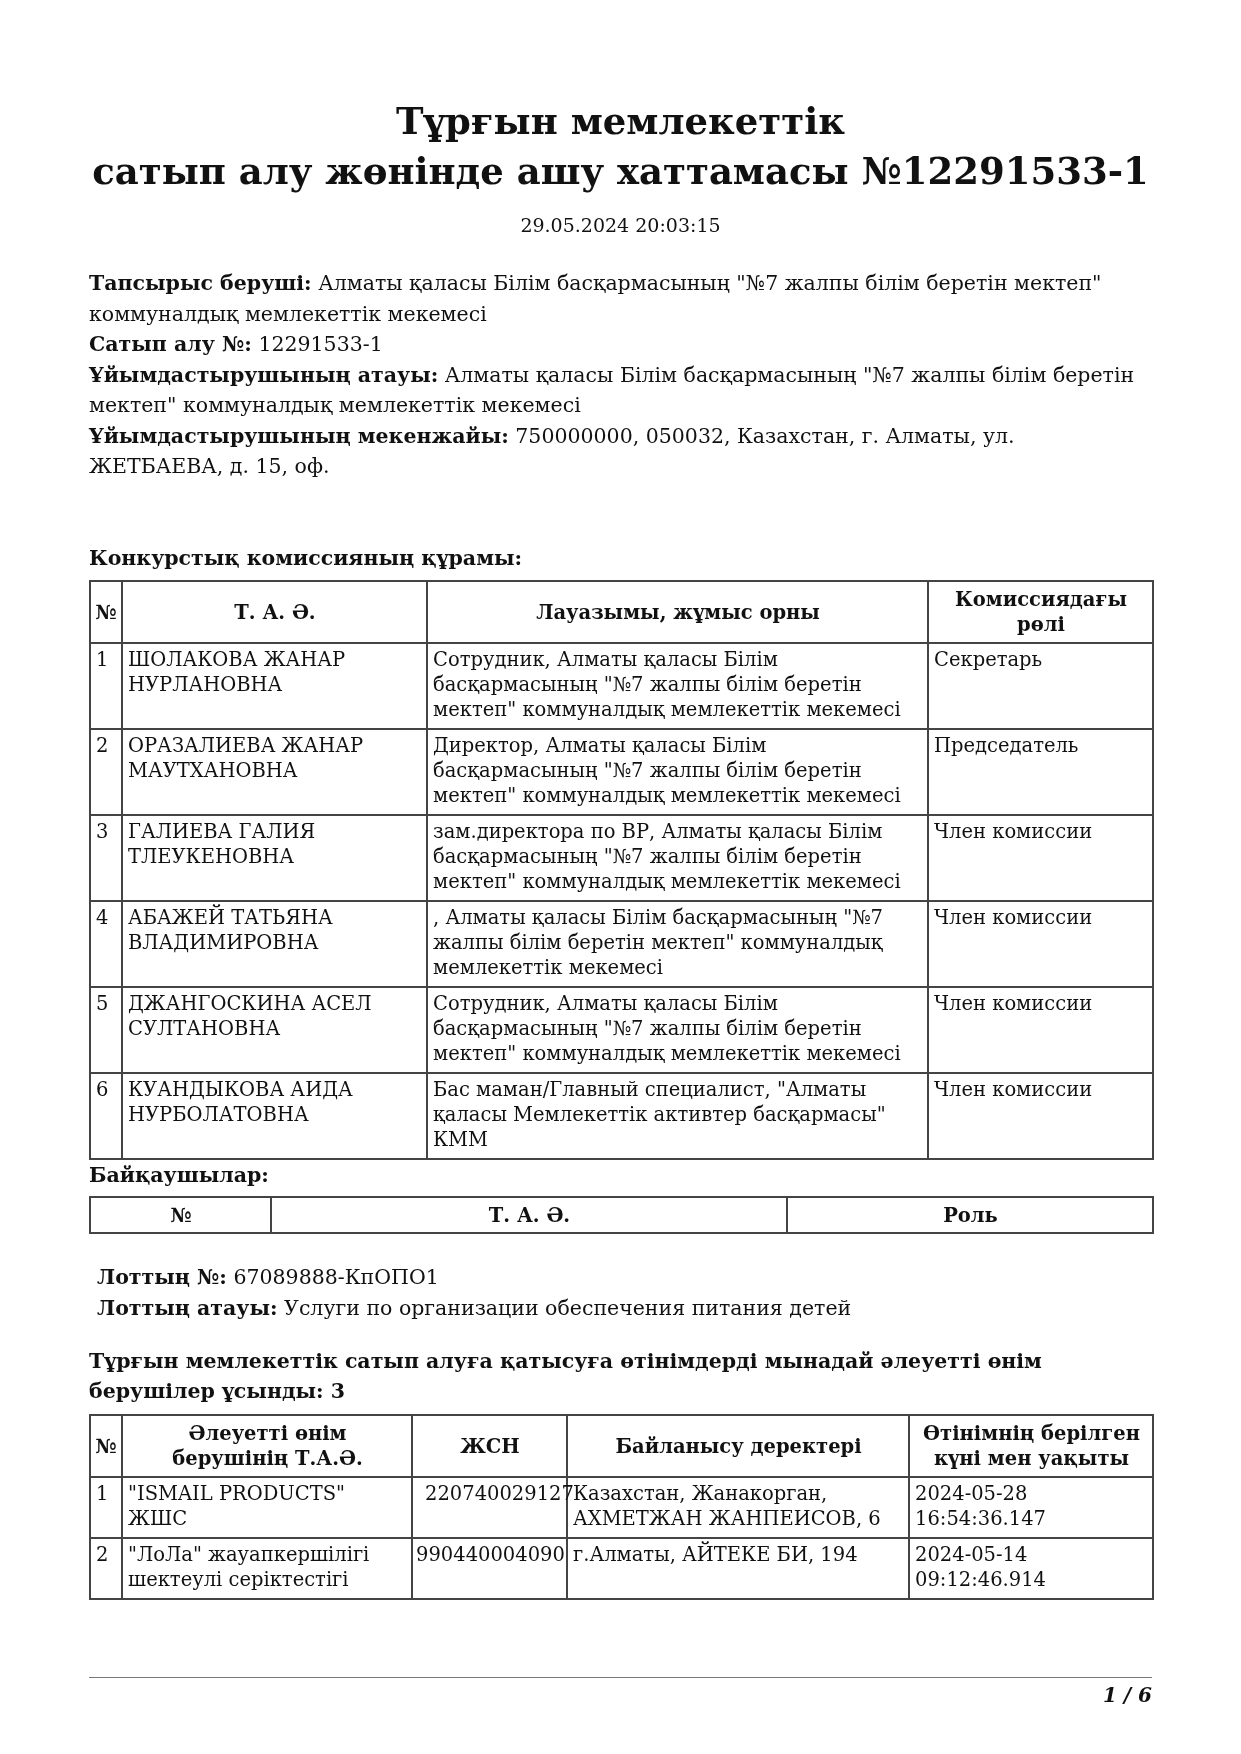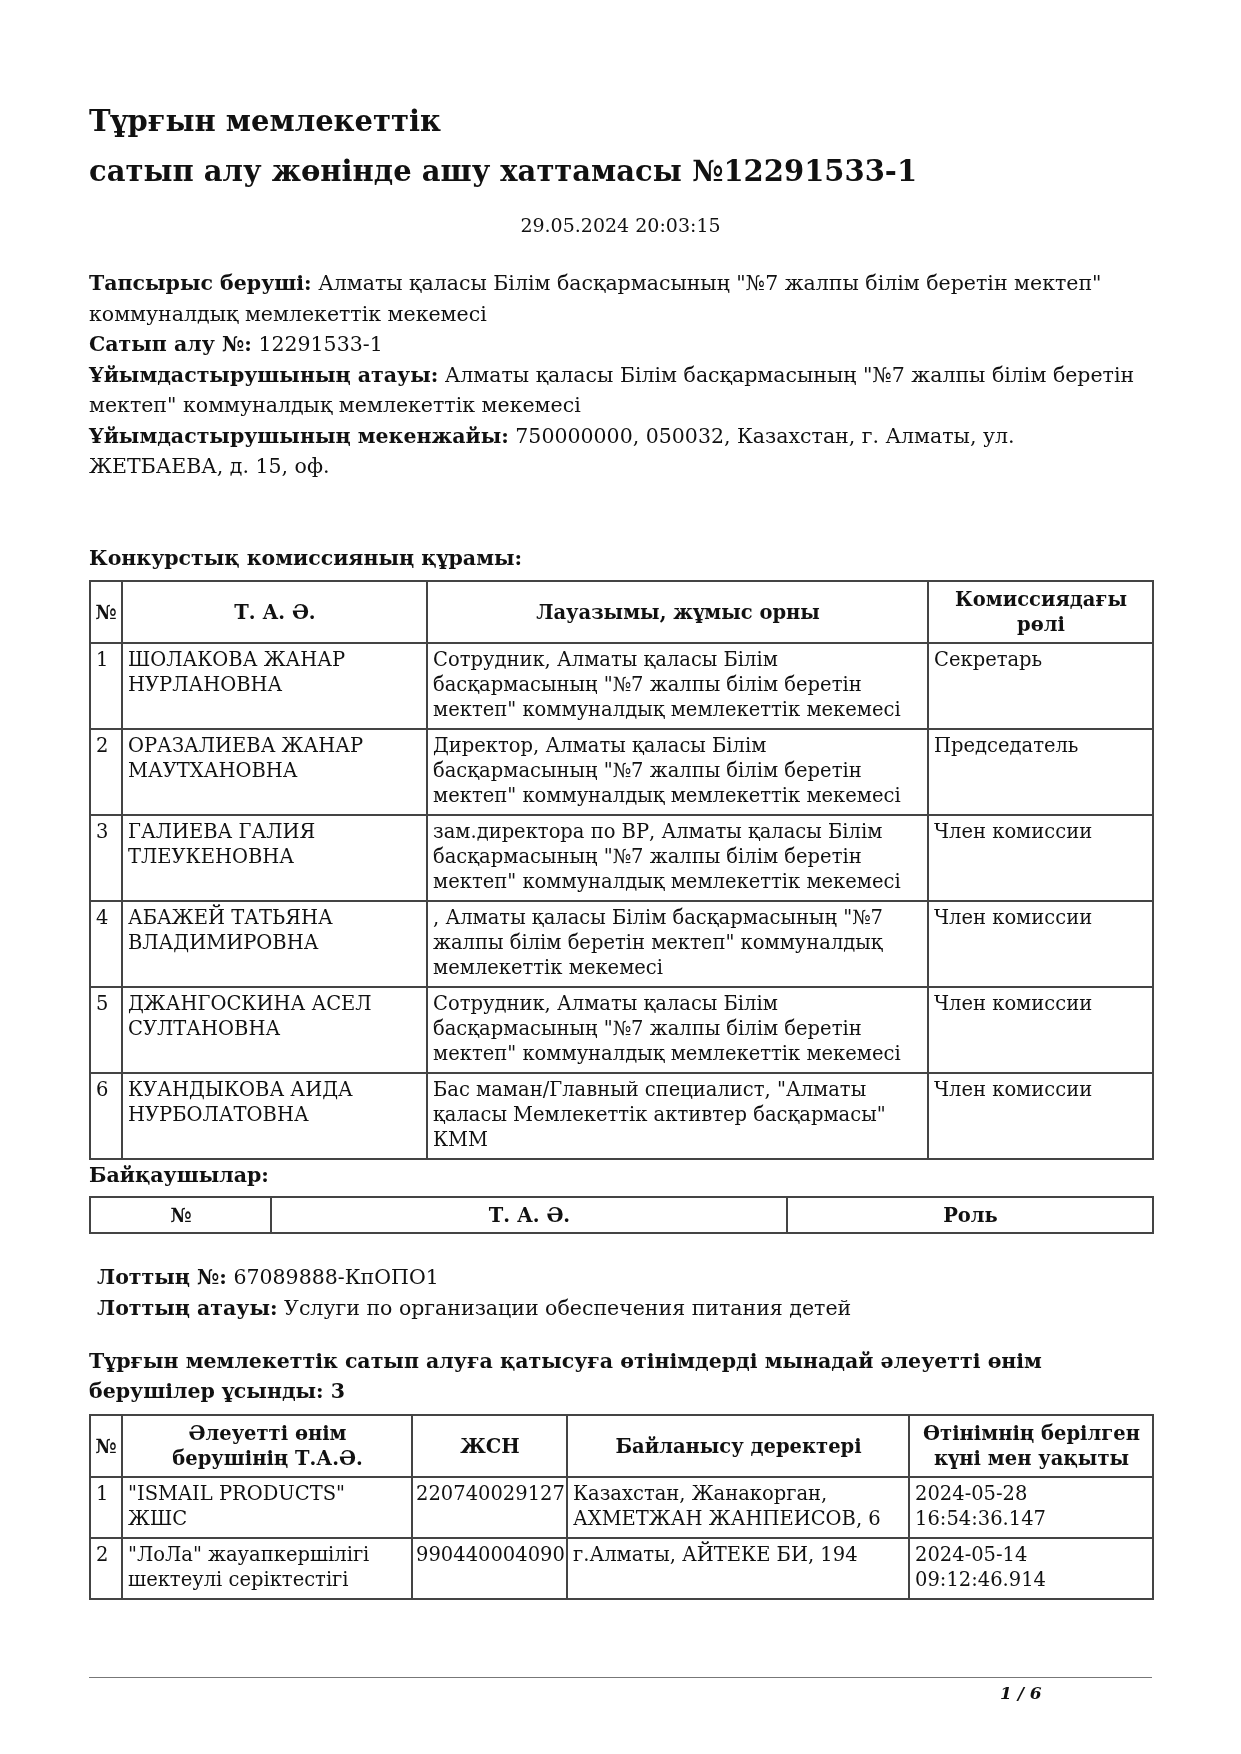--- a/index.html
+++ b/index.html
@@ -2,37 +2,37 @@
 <html><head>
 <meta charset="utf-8">
 <style>
   html, body { margin: 0; padding: 0; background: #ffffff; }
   body {
     width: 1241px; height: 1754px; position: relative; overflow: hidden;
     font-family: "DejaVu Serif", serif; color: #111111; font-size: 20px;
   }
   .page { position: absolute; left: 89px; top: 0; width: 1063px; }
   .title {
-    position: absolute; top: 96px; left: 0; width: 1063px; 
-    font-weight: bold; font-size: 29px; line-height: 50px;
+    position: absolute; top: 96px; left: 0; width: 1063px; text-align: center;
+    font-weight: bold; font-size: 37px; line-height: 50px;
   }
   .date {
     position: absolute; top: 214px; left: 0; width: 1063px; text-align: center;
     font-size: 19px;
   }
   .info { position: absolute; top: 268px; left: 0; width: 1063px; line-height: 30.5px; font-size: 20.5px; }
   .info b { font-weight: bold; }
   .section-head { position: absolute; left: 0; font-weight: bold; font-size: 20.5px; line-height: 30px; }
   table { border-collapse: collapse; position: absolute; left: 0; width: 1063px; table-layout: fixed; }
   th, td { border: 2px solid #444444; vertical-align: top; font-size: 19.5px; line-height: 25px; padding: 3px 4px 3px 5px; }
   th { font-weight: bold; text-align: center; vertical-align: middle; }
   td.num { padding-left: 5px; }
   .lot { position: absolute; top: 1262px; left: 8px; line-height: 30.5px; font-size: 20.5px; }
   .footer-line { position: absolute; top: 1677px; left: 89px; width: 1063px; border-top: 1.5px solid #777777; }
-  .page-num { position: absolute; top: 1683px; left: 1000px; width: 152px; font-weight: bold; font-style: italic; font-size: 17px; }
+  .page-num { position: absolute; top: 1683px; left: 1000px; width: 152px; text-align: right; font-weight: bold; font-style: italic; font-size: 20px; }
 </style>
 </head>
 <body>
 
 <div class="page">
 
   <div class="title">
     <div>Тұрғын мемлекеттік</div>
     <div>сатып алу жөнінде ашу хаттамасы №12291533-1</div>
   </div>
@@ -159,21 +159,21 @@
         <th>Әлеуетті өнім берушінің Т.А.Ә.</th>
         <th>ЖСН</th>
         <th>Байланысу деректері</th>
         <th>Өтінімнің берілген күні мен уақыты</th>
       </tr>
     </thead>
     <tbody>
       <tr style="height:61px;">
         <td class="num">1</td>
         <td>"ISMAIL PRODUCTS" ЖШС</td>
-        <td style="padding-left:3px;padding-right:2px;">220740029127</td>
+        <td style="padding-left:12px;padding-right:2px;">220740029127</td>
         <td>Казахстан, Жанакорган, АХМЕТЖАН ЖАНПЕИСОВ, 6</td>
         <td style="padding-right:70px;">2024-05-28 16:54:36.147</td>
       </tr>
       <tr style="height:61px;">
         <td class="num">2</td>
         <td>"ЛоЛа" жауапкершілігі шектеулі серіктестігі</td>
         <td style="padding-left:3px;padding-right:12px;text-align:center;">990440004090</td>
         <td>г.Алматы, АЙТЕКЕ БИ, 194</td>
         <td style="padding-right:30px;">2024-05-14 09:12:46.914</td>
       </tr>

